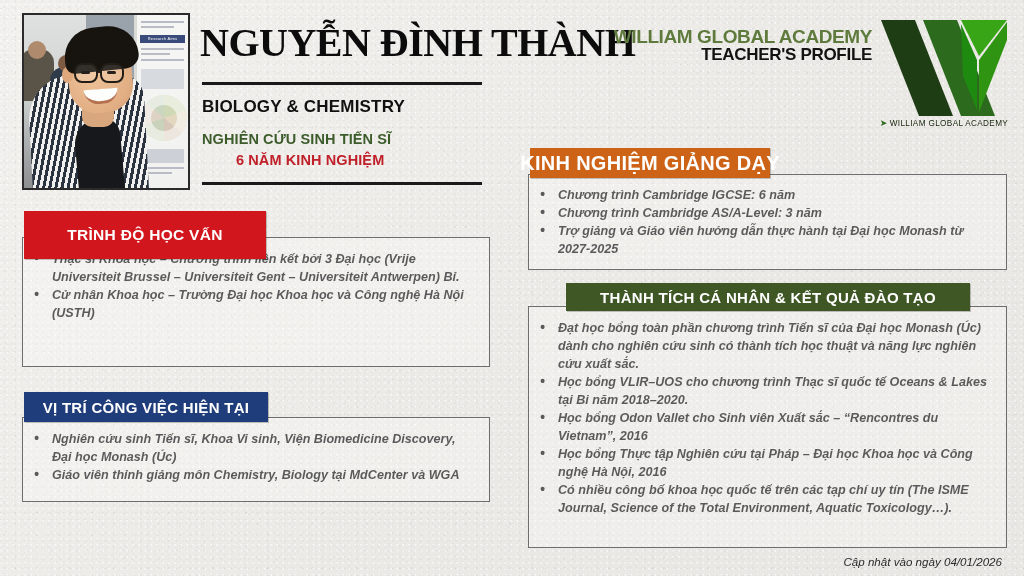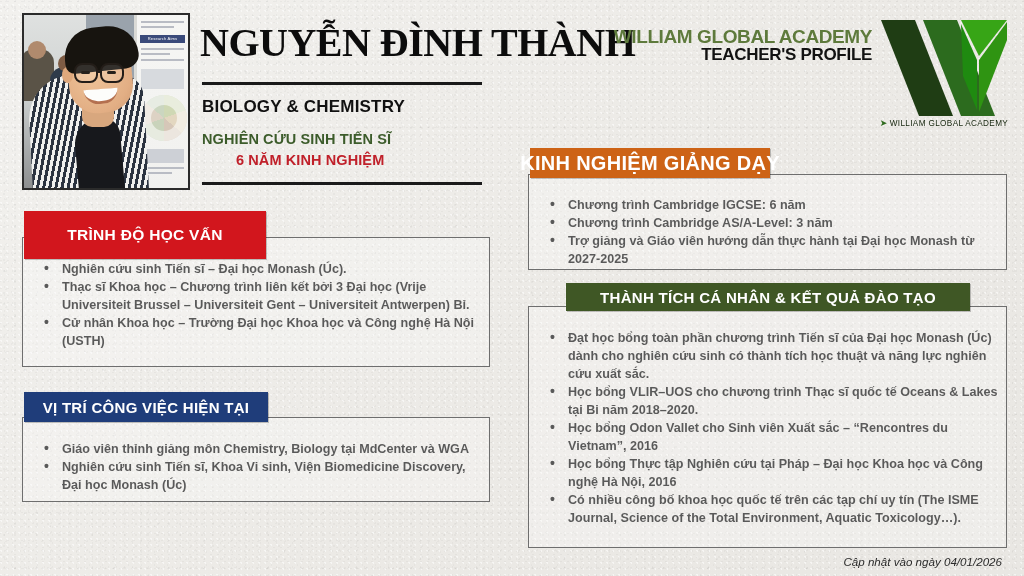--- a/index.html
+++ b/index.html
@@ -189,22 +189,23 @@
     box-shadow: 1px 1px 0 rgba(0,0,0,0.22);
   }
   .panel {
     position: absolute;
     border: 1.6px solid #6e6e6e;
     background: rgba(252,252,251,0.30);
     z-index: 1;
   }
   ul.bullets {
     list-style: none;
-    margin: 10px;
+    margin: 0;
     padding: 0;
+    font-style: italic;
   }
   ul.bullets li {
     position: relative;
     padding-left: 24px;
     color: #131313;
     font-weight: 700;
     font-size: 12.6px;
     line-height: 18px;
     margin-bottom: 0px;
   }
@@ -312,30 +313,29 @@
       <polygon points="86,8 102,44 102,94 88,60" fill="#1f8a10"></polygon>
     </svg>
   </div>
   <div class="logo-caption">
     <span class="arrow">➤</span><span>WILLIAM GLOBAL ACADEMY</span>
   </div>
 
   <div class="badge" id="badge-edu">TRÌNH ĐỘ HỌC VẤN</div>
   <div class="panel" id="panel-edu"></div>
   <ul class="bullets" id="list-edu">
-    <li>Nghiên cứu sinh Tiến sĩ – Đại học Monash (Úc).</li>
     <li>Thạc sĩ Khoa học – Chương trình liên kết bởi 3 Đại học (Vrije Universiteit Brussel – Universiteit Gent – Universiteit Antwerpen) Bỉ.</li>
     <li>Cử nhân Khoa học – Trường Đại học Khoa học và Công nghệ Hà Nội (USTH)</li>
   </ul>
 
   <div class="badge" id="badge-pos">VỊ TRÍ CÔNG VIỆC HIỆN TẠI</div>
   <div class="panel" id="panel-pos"></div>
   <ul class="bullets" id="list-pos">
+    <li>Nghiên cứu sinh Tiến sĩ, Khoa Vi sinh, Viện Biomedicine Discovery, Đại học Monash (Úc)</li>
     <li>Giáo viên thỉnh giảng môn Chemistry, Biology tại MdCenter và WGA</li>
-    <li>Nghiên cứu sinh Tiến sĩ, Khoa Vi sinh, Viện Biomedicine Discovery, Đại học Monash (Úc)</li>
   </ul>
 
   <div class="badge" id="badge-teach">KINH NGHIỆM GIẢNG DẠY</div>
   <div class="panel" id="panel-teach"></div>
   <ul class="bullets" id="list-teach">
     <li>Chương trình Cambridge IGCSE: 6 năm</li>
     <li>Chương trình Cambridge AS/A-Level: 3 năm</li>
     <li>Trợ giảng và Giáo viên hướng dẫn thực hành tại Đại học Monash từ 2027-2025</li>
   </ul>
 

